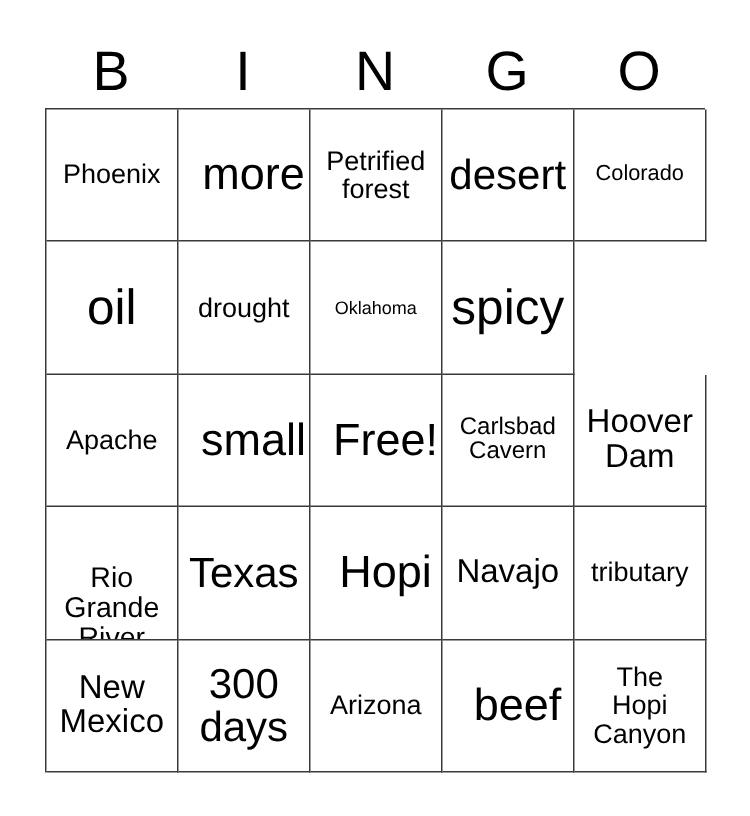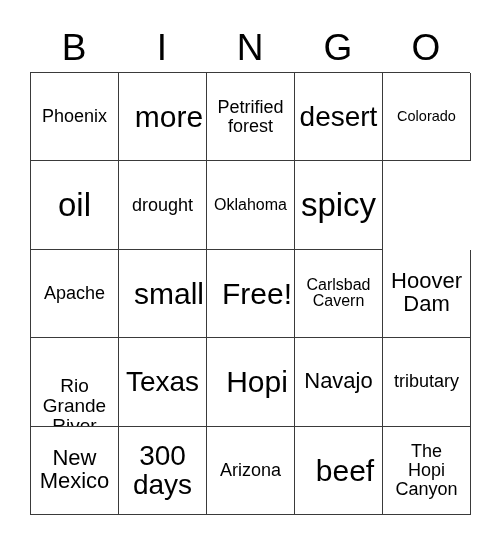--- a/index.html
+++ b/index.html
@@ -82,21 +82,21 @@
   }
   .cell-text {
     display: block;
     width: 100%;
     line-height: 1.04;
     color: #000000;
     white-space: pre-line;
   }
 
   
-  .fs-xs  { font-size: 16px; }
+  .fs-xs  { font-size: 12px; }
   .fs-sm  { font-size: 14.5px; }
   .fs-md  { font-size: 16px; }
   .fs-ml  { font-size: 18px; }
   .fs-lg  { font-size: 19px; margin-top: 48px; }
   .fs-xl  { font-size: 22px; }
   .fs-2xl { font-size: 28px; }
   .fs-3xl { font-size: 30px; margin-left: 13px; }
   .fs-4xl { font-size: 33px; }
 </style>
 </head>

